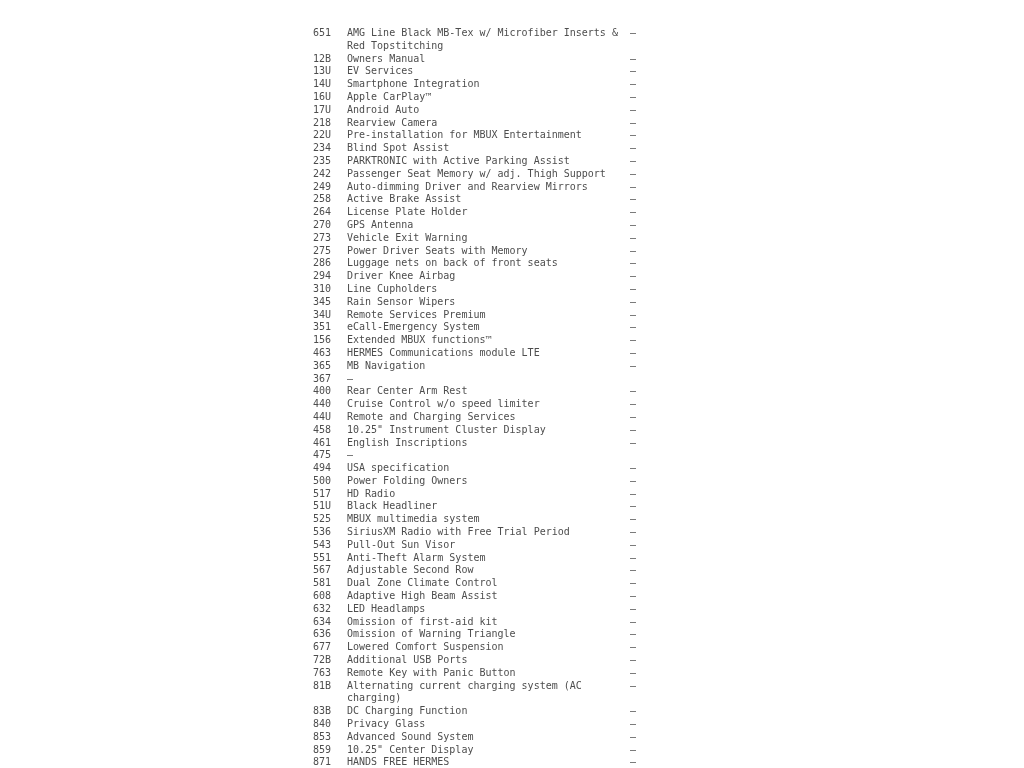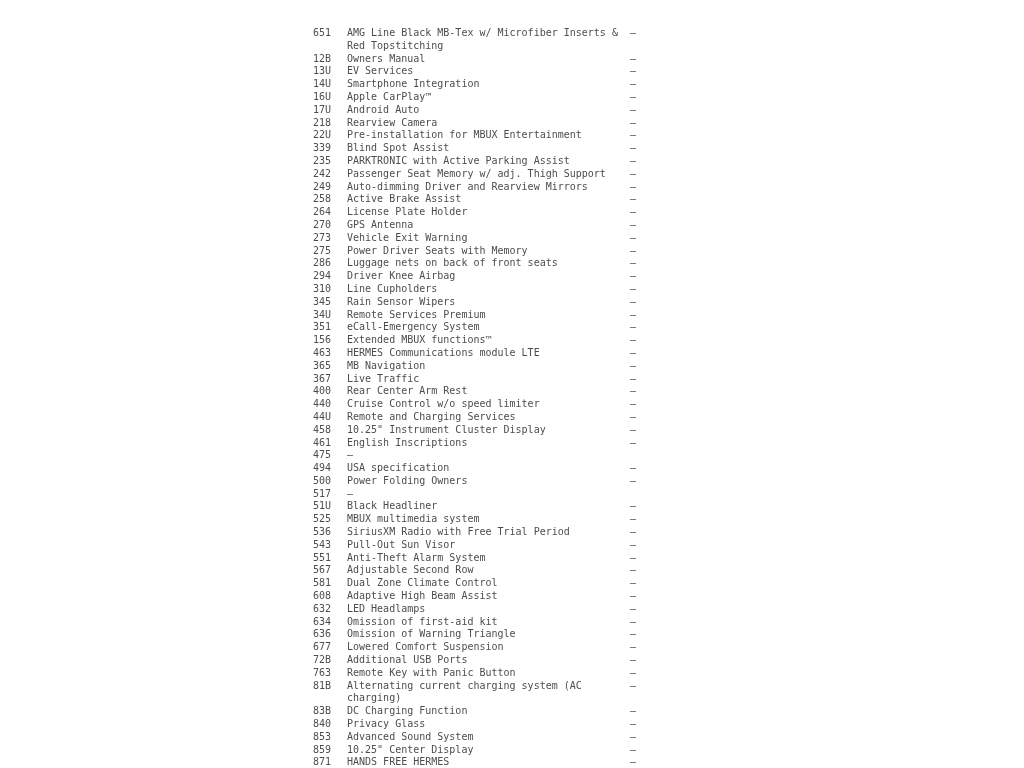--- a/index.html
+++ b/index.html
@@ -85,21 +85,21 @@
       <span class="code">218</span>
       <span class="desc">Rearview Camera</span>
       <span class="dash">—</span>
     </div>
       <div class="row">
       <span class="code">22U</span>
       <span class="desc">Pre-installation for MBUX Entertainment</span>
       <span class="dash">—</span>
     </div>
       <div class="row">
-      <span class="code">339</span>
+      <span class="code">234</span>
       <span class="desc">Blind Spot Assist</span>
       <span class="dash">—</span>
     </div>
       <div class="row">
       <span class="code">235</span>
       <span class="desc">PARKTRONIC with Active Parking Assist</span>
       <span class="dash">—</span>
     </div>
       <div class="row">
       <span class="code">242</span>
@@ -176,21 +176,20 @@
       <span class="desc">HERMES Communications module LTE</span>
       <span class="dash">—</span>
     </div>
       <div class="row">
       <span class="code">365</span>
       <span class="desc">MB Navigation</span>
       <span class="dash">—</span>
     </div>
       <div class="row">
       <span class="code">367</span>
-      <span class="desc">Live Traffic</span>
       <span class="dash">—</span>
     </div>
       <div class="row">
       <span class="code">400</span>
       <span class="desc">Rear Center Arm Rest</span>
       <span class="dash">—</span>
     </div>
       <div class="row">
       <span class="code">440</span>
       <span class="desc">Cruise Control w/o speed limiter</span>
@@ -220,20 +219,21 @@
       <span class="desc">USA specification</span>
       <span class="dash">—</span>
     </div>
       <div class="row">
       <span class="code">500</span>
       <span class="desc">Power Folding Owners</span>
       <span class="dash">—</span>
     </div>
       <div class="row">
       <span class="code">517</span>
+      <span class="desc">HD Radio</span>
       <span class="dash">—</span>
     </div>
       <div class="row">
       <span class="code">51U</span>
       <span class="desc">Black Headliner</span>
       <span class="dash">—</span>
     </div>
       <div class="row">
       <span class="code">525</span>
       <span class="desc">MBUX multimedia system</span>

